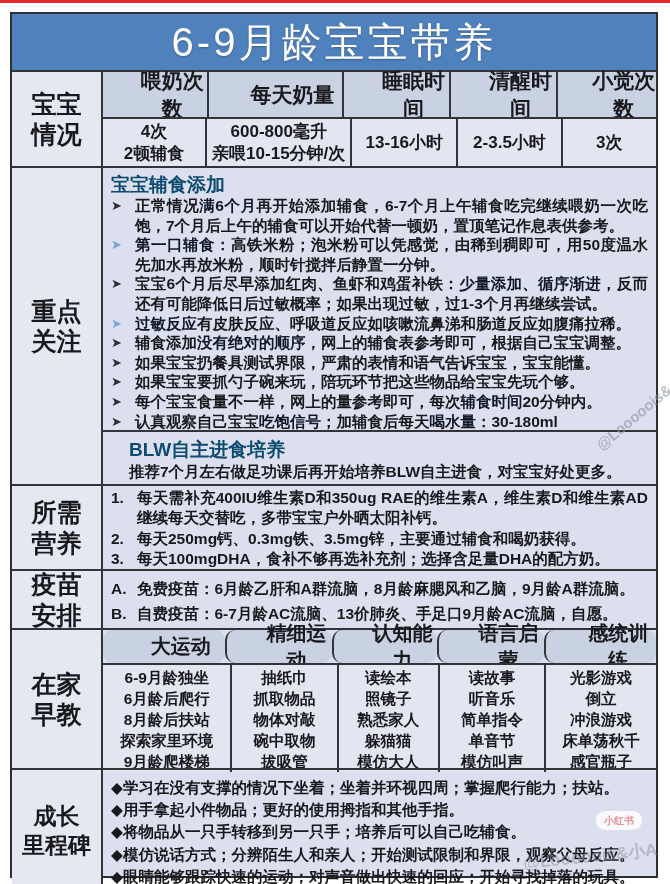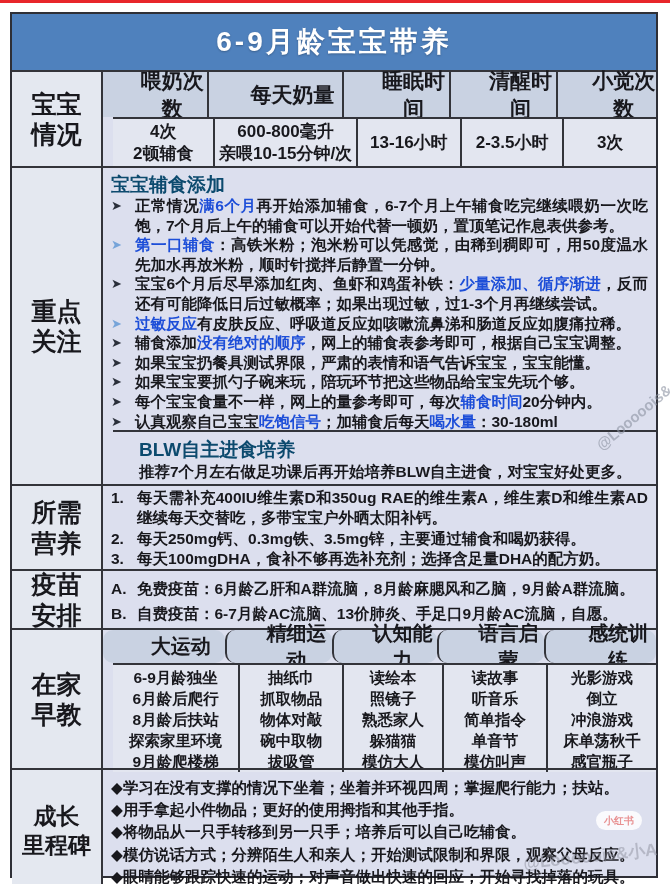--- a/index.html
+++ b/index.html
@@ -4,43 +4,43 @@
 <style>
   html,body{margin:0;padding:0;background:#ffffff;}
   body{width:670px;height:884px;position:relative;overflow:hidden;
        font-family:"Liberation Sans","DejaVu Sans",sans-serif;color:#18181d;}
   .red-top{position:absolute;left:0;top:0;width:670px;height:3px;background:#e8262a;}
   .sheet{position:absolute;left:10px;top:12px;width:648px;height:866px;
          border:2px solid #2e2f36;box-sizing:border-box;display:flex;flex-direction:column;
          background:#dcdfee;}
   .row{display:flex;box-sizing:border-box;flex-shrink:0;}
   .title-bar{height:56px;background:#4f81bd;align-items:center;justify-content:center;}
-  .title-bar .t{color:#fff;font-size:28px;font-weight:700;letter-spacing:3px;
+  .title-bar .t{color:#fff;font-size:40px;font-weight:400;letter-spacing:3px;
                 text-shadow:0 1px 2px rgba(0,0,0,.25);}
   .section{display:flex;box-sizing:border-box;border-top:2px solid #33343a;flex-shrink:0;}
   .label-cell{width:89px;flex-shrink:0;background:#e4e8f0;border-right:2px solid #33343a;
               display:flex;align-items:center;justify-content:center;text-align:center;
               font-weight:800;font-size:25px;line-height:1.22;white-space:pre-line;}
   .label-sm{font-size:23px;}
   .body-col{flex:1;display:flex;flex-direction:column;min-width:0;}
   .subrow{display:flex;box-sizing:border-box;min-width:0;flex-shrink:0;}
-  .subrow + .subrow{border-top:2px solid #33343a;margin-left:10px;}
+  .subrow + .subrow{border-top:2px solid #33343a;}
   .cell{box-sizing:border-box;display:flex;align-items:center;justify-content:center;
         text-align:center;white-space:pre-line;min-width:0;}
   .cell + .cell{border-left:2px solid #33343a;}
   .hdr{background:#c9d2e2;font-weight:800;font-size:21px;height:45px;padding-left:34px;}
   .val{background:#e3e6f0;font-weight:600;font-size:17px;line-height:1.25;height:47px;}
   .pad{padding:5px 8px 3px 8px;background:#dcdfee;}
   .red-h{color:#0c4a6e;font-weight:800;font-size:19px;line-height:23px;}
   .bullets{font-size:15.5px;font-weight:700;line-height:19.6px;text-align:justify;}
   .b-line{display:flex;}
   .b-arrow{width:24px;flex-shrink:0;color:#2a2f3a;font-size:13px;line-height:19.6px;}
   .b-arrow.blue{color:#76a4d9;}
   .b-text{flex:1;min-width:0;}
-  .kw{color:#1d4ed8;}
+  .kw{color:#0f172a;}
   .blw-row{flex-direction:column;justify-content:center;}
   .blw-text{font-size:15.5px;font-weight:700;line-height:21px;}
   .num-list{font-size:15.5px;font-weight:700;line-height:20.4px;text-align:justify;}
   .n-line{display:flex;}
   .n-marker{width:26px;flex-shrink:0;}
   .n-text{flex:1;min-width:0;}
   .vax{justify-content:center;flex-direction:column;line-height:25px;}
   .edu-hdr{height:33px;font-size:20px;border-radius:10px;}
   .edu-val{font-size:15.5px;line-height:21px;font-weight:700;align-items:flex-start;
            padding-top:2px;background:#e3e6f0;}

